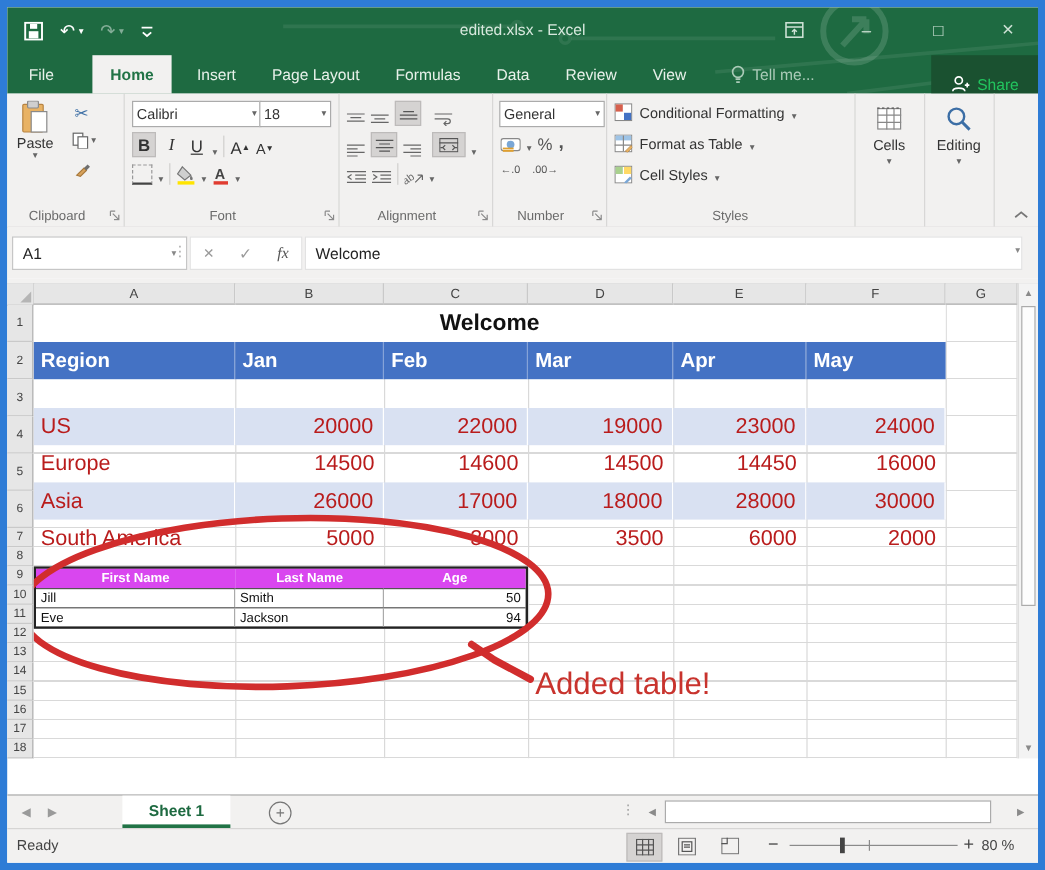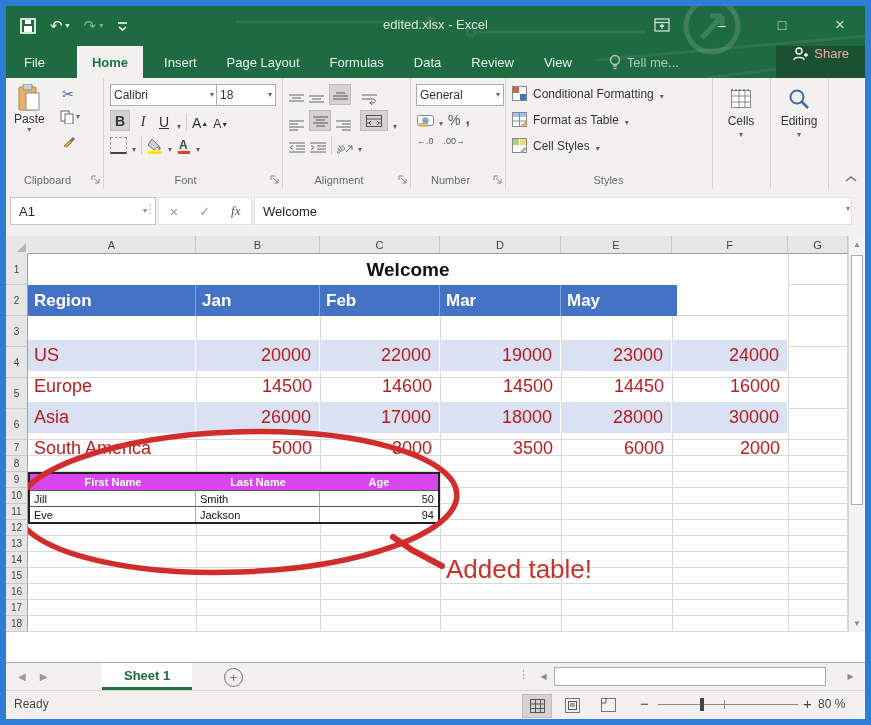--- a/index.html
+++ b/index.html
@@ -13,21 +13,21 @@
   .qbtn{display:flex;align-items:center;gap:3px;font-size:15px;cursor:default;}
   .dim{opacity:.45;}
   .caret{font-size:8px;color:inherit;line-height:1;}
   .win-title{position:absolute;left:50%;top:11px;transform:translateX(-50%);color:#d7e8dd;font-size:13px;white-space:nowrap;}
   .winctl{position:absolute;top:6px;width:44px;height:26px;display:flex;align-items:center;justify-content:center;color:#cfe2d6;font-size:14px;}
   
   .tabs{position:absolute;left:0;top:40px;width:859px;height:32px;display:flex;align-items:stretch;color:#e8f1ea;font-size:13px;}
   .tab{display:flex;align-items:center;padding:0 15px;}
   .tab.active{background:#f2f1f0;color:#217346;font-weight:bold;}
   .tellme{display:flex;align-items:center;gap:6px;color:#abcbb8;padding:0 12px;margin-left:10px;}
-  .share{margin-left:auto;display:flex;align-items:flex-start;gap:6px;background:#1a5130;color:#fca5a5;padding:0 16px;}
+  .share{margin-left:auto;display:flex;align-items:flex-end;gap:6px;background:#1a5130;color:#22c55e;padding:0 16px;}
   
   .ribbon{position:absolute;left:0;top:72px;width:859px;height:111px;background:#f2f1f0;border-bottom:1px solid #c3c2c1;color:#444;}
   .rgroup{position:absolute;top:0;height:111px;border-right:1px solid #d8d7d6;}
   .glabel{position:absolute;bottom:3px;left:0;right:14px;text-align:center;font-size:11px;color:#6a6a6a;}
   .launch{position:absolute;bottom:5px;right:3px;width:9px;height:9px;}
   .rselect{background:#fff;border:1px solid #ababab;display:flex;align-items:center;font-size:12px;padding:0 3px;justify-content:space-between;color:#333;}
   .ibtn{display:inline-flex;align-items:center;justify-content:center;}
   .on{background:#d5d3d2;border:1px solid #bdbbba;}
   .srow{position:absolute;left:7px;display:flex;align-items:flex-end;gap:5px;font-size:12px;color:#333;white-space:nowrap;}
   .big2{display:flex;flex-direction:column;align-items:center;position:absolute;font-size:12px;color:#333;}
@@ -532,20 +532,21 @@
       <div class="vline" style="left:760px"></div>
       <div class="vline" style="left:819px"></div>
 
       <div class="titlecell">Welcome</div>
 
       <div class="row" style="top:31px">
         <div class="hcell" style="width:168px">Region</div>
         <div class="hcell" style="width:124px">Jan</div>
         <div class="hcell" style="width:120px">Feb</div>
         <div class="hcell" style="width:121px">Mar</div>
+        <div class="hcell" style="width:111px">Apr</div>
         <div class="hcell" style="width:116px;border-right:none">May</div>
       </div>
 
       <div class="row band" style="top:62px">
         <div class="dcell txtc" style="width:168px">US</div>
         <div class="dcell numc" style="width:124px">20000</div>
         <div class="dcell numc" style="width:120px">22000</div>
         <div class="dcell numc" style="width:121px">19000</div>
         <div class="dcell numc" style="width:111px">23000</div>
         <div class="dcell numc" style="width:116px">24000</div>

